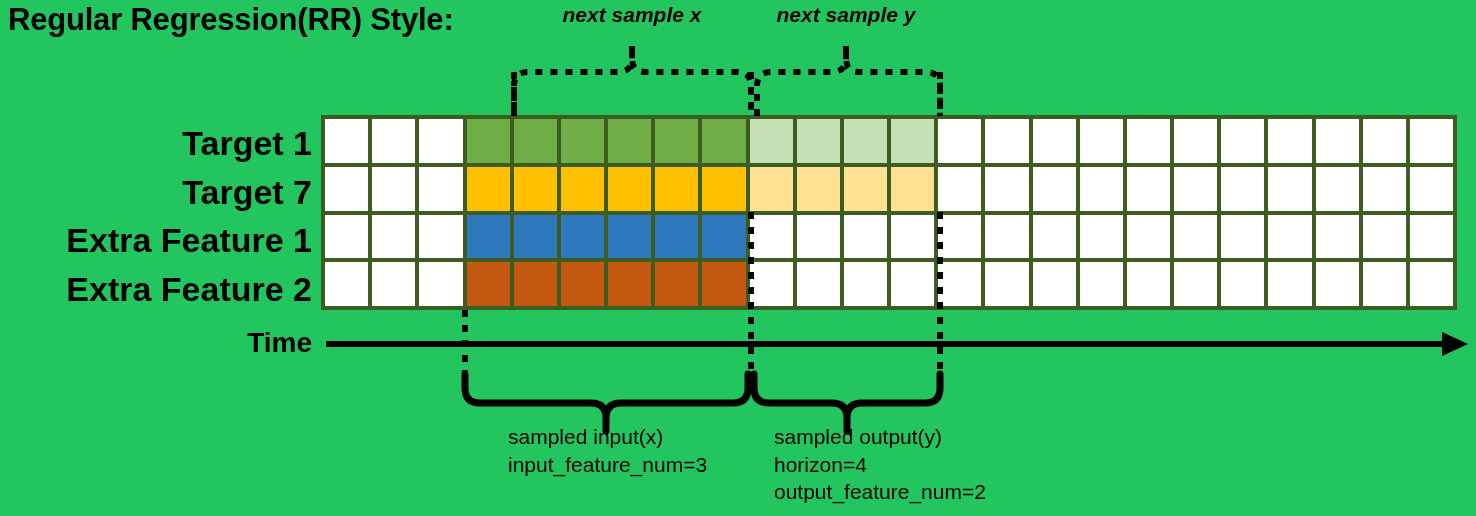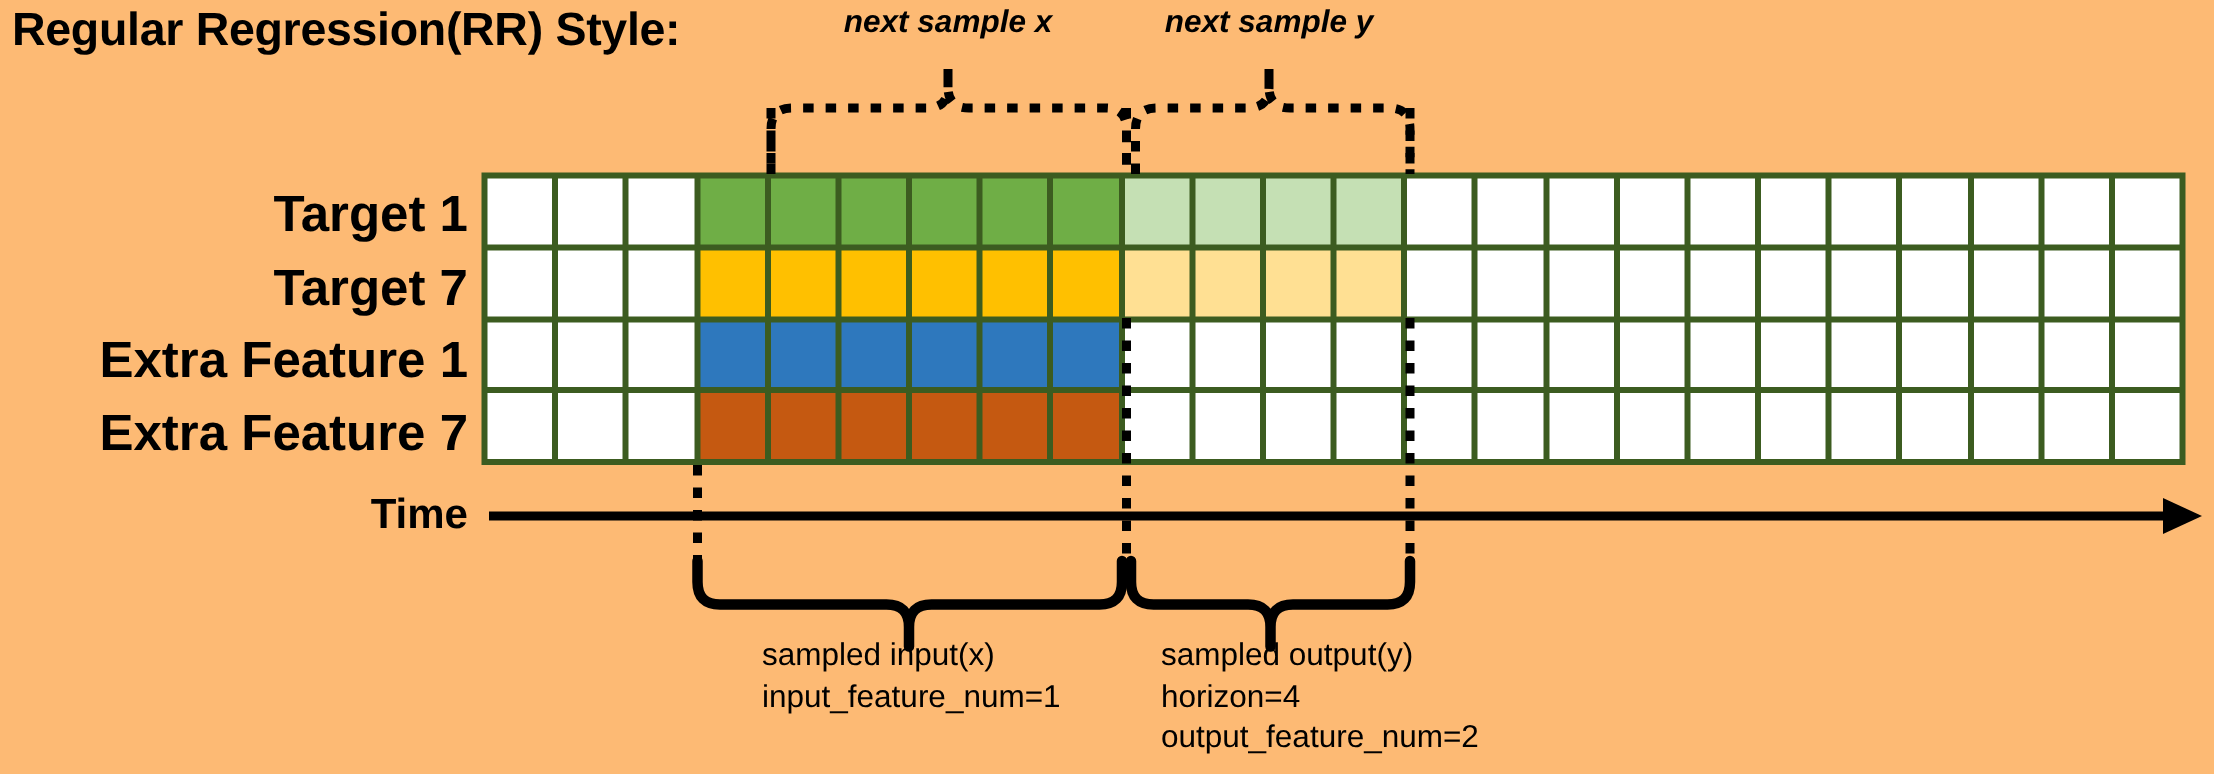--- a/index.html
+++ b/index.html
@@ -9,21 +9,21 @@
   }
   body {
     font-family: "Liberation Sans", sans-serif;
     color: #000000;
   }
   #canvas {
     position: relative;
     width: 1476px;
     height: 516px;
     overflow: hidden;
-    background: #fdba74;
+    background: #22c55e;
   }
   
   #title {
     position: absolute;
     left: 8px;
     top: 2px;
     font-size: 31px;
     font-weight: 700;
     letter-spacing: -0.2px;
     white-space: nowrap;
@@ -102,21 +102,21 @@
 <body>
 
 <div id="canvas">
 
   <div id="title">Regular Regression(RR) Style:</div>
 
   <div id="row-labels">
     <div class="row-label" style="top:9px;">Target 1</div>
     <div class="row-label" style="top:58px;">Target 7</div>
     <div class="row-label" style="top:106px;">Extra Feature 1</div>
-    <div class="row-label" style="top:155px;">Extra Feature 7</div>
+    <div class="row-label" style="top:155px;">Extra Feature 2</div>
   </div>
 
   <div id="grid" style="background: rgb(60, 92, 32); grid-template-columns: repeat(24, 1fr); grid-template-rows: repeat(4, 1fr);">
       <div class="cell" style="background: rgb(255, 255, 255);"></div>
       <div class="cell" style="background: rgb(255, 255, 255);"></div>
       <div class="cell" style="background: rgb(255, 255, 255);"></div>
       <div class="cell" style="background: rgb(111, 174, 70);"></div>
       <div class="cell" style="background: rgb(111, 174, 70);"></div>
       <div class="cell" style="background: rgb(111, 174, 70);"></div>
       <div class="cell" style="background: rgb(111, 174, 70);"></div>
@@ -251,21 +251,21 @@
       <path d="M 754 374 L 754 388 Q 754 403 769 403 L 832 403 Q 847 403 847 418 L 847 431
                M 847 431 L 847 418 Q 847 403 862 403 L 925 403 Q 940 403 940 388 L 940 374"></path>
     </g>
   </svg>
 
   <div class="top-note" style="left:726px; top:3px; width:240px;">next sample y</div>
   <div class="top-note" style="left:512px; top:3px; width:240px;">next sample x</div>
 
   <div class="bottom-note" style="left:508px; top:423px;">
     <div>sampled input(x)</div>
-    <div>input_feature_num=1</div>
+    <div>input_feature_num=3</div>
   </div>
   <div class="bottom-note" style="left:774px; top:423px;">
     <div>sampled output(y)</div>
     <div>horizon=4</div>
     <div>output_feature_num=2</div>
   </div>
 
 </div>
 
 </body></html>

